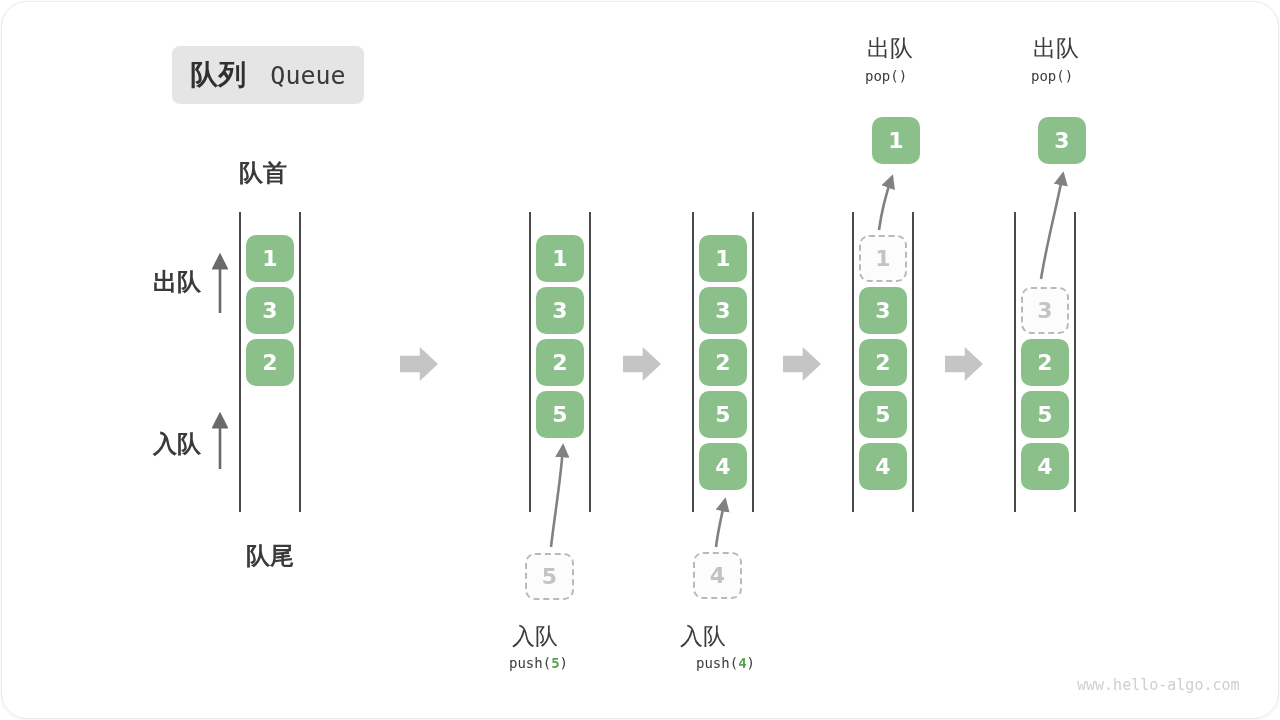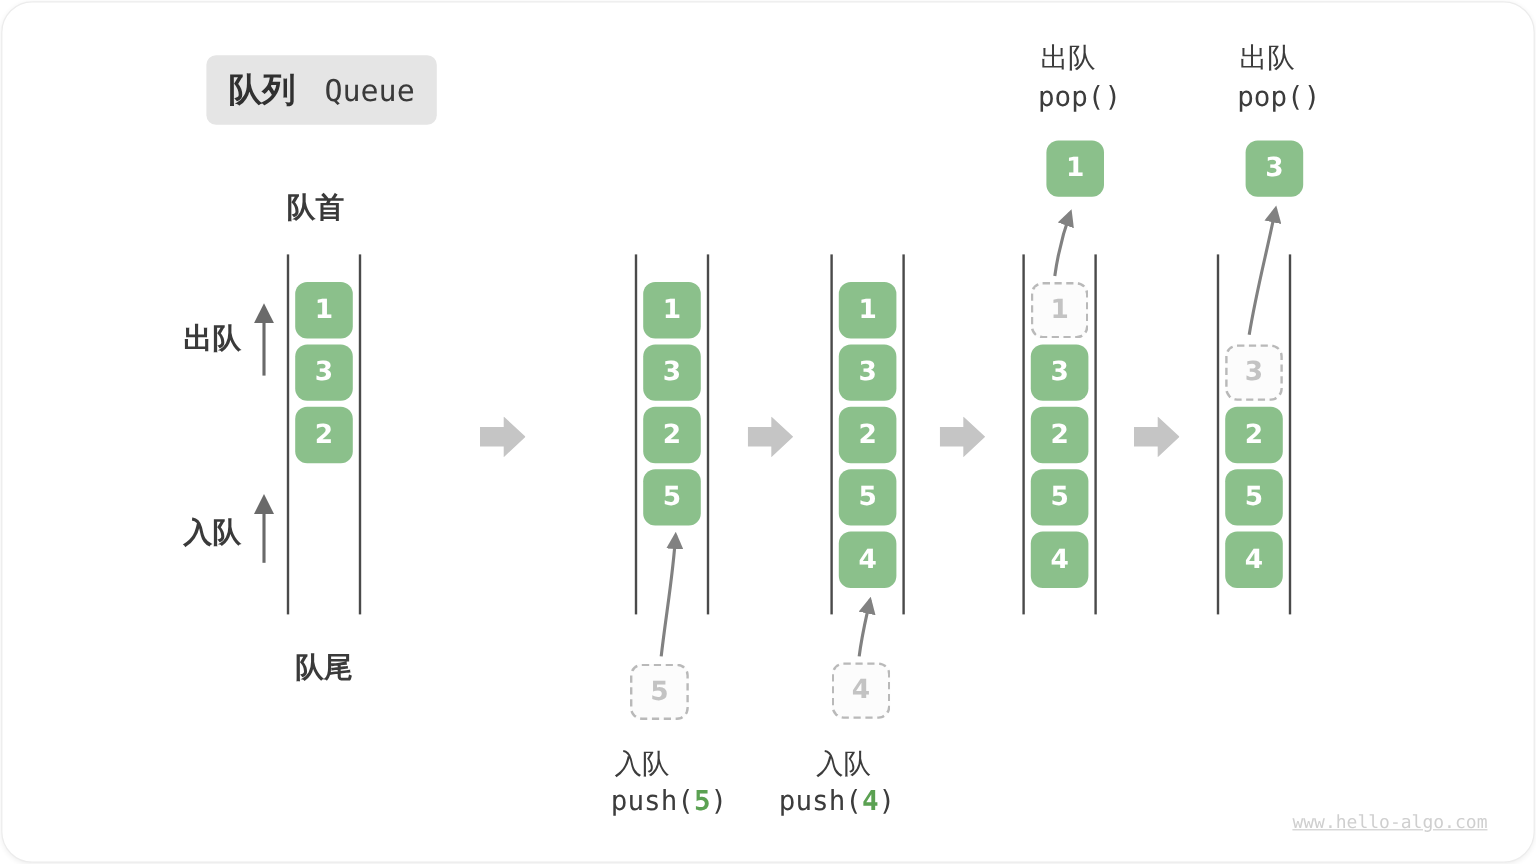--- a/index.html
+++ b/index.html
@@ -12,38 +12,38 @@
   }
   .abs{position:absolute;}
   .title-box{
     left:170px;top:44px;width:192px;height:58px;background:#E5E5E5;
     border-radius:8px;display:flex;align-items:center;justify-content:center;gap:24px;
   }
   .title-zh{font-weight:bold;font-size:28px;color:#303030;}
   .title-en{font-family:"DejaVu Sans Mono",monospace;font-size:25px;color:#3a3a3a;}
   .cn-bold{font-weight:bold;font-size:24px;color:#3a3a3a;white-space:nowrap;}
   .cn{font-size:23px;color:#3c3c3c;white-space:nowrap;}
-  .code{font-family:"DejaVu Sans Mono",monospace;font-size:23px;color:#3c3c3c;white-space:nowrap;}
+  .code{font-family:"DejaVu Sans Mono",monospace;font-size:14px;color:#3c3c3c;white-space:nowrap;}
   .code .arg{color:#5BA152;font-weight:bold;}
   .channel{
     top:210px;height:300px;width:58px;
     border-left:2px solid #4a4a4a;border-right:2px solid #4a4a4a;
   }
   .slot{
     width:48px;height:47px;border-radius:10px;box-sizing:border-box;
     display:flex;align-items:center;justify-content:center;
     font-family:"DejaVu Sans",sans-serif;font-weight:bold;font-size:22px;
   }
   .filled{background:#8BC08B;color:#ffffff;}
   .ghost{background:#fcfcfc;border:2px dashed #b9b9b9;color:#c3c3c3;}
   .barrow{
     width:38px;height:34px;background:#C5C5C5;
     clip-path:polygon(0 26%,52% 26%,52% 0,100% 50%,52% 100%,52% 74%,0 74%);
   }
-  .watermark{font-family:"DejaVu Sans Mono",monospace;font-size:15px;color:#cfcfcf;white-space:nowrap;text-decoration:underline;}
+  .watermark{font-family:"DejaVu Sans Mono",monospace;font-size:15px;color:#cfcfcf;white-space:nowrap;}
   svg.overlay{left:0;top:0;pointer-events:none;}
 </style>
 </head>
 <body>
 
 <div id="canvas">
 
   
   <div class="abs title-box">
     <span class="title-zh">队列</span>
@@ -85,21 +85,21 @@
 
   
   <div style="display:contents">
     <div class="abs slot filled" style="left:697px;top:233px;">1</div>
     <div class="abs slot filled" style="left:697px;top:285px;">3</div>
     <div class="abs slot filled" style="left:697px;top:337px;">2</div>
     <div class="abs slot filled" style="left:697px;top:389px;">5</div>
     <div class="abs slot filled" style="left:697px;top:441px;">4</div>
     <div class="abs slot ghost" style="left:691px;top:550px;width:49px;">4</div>
     <div class="abs cn" style="left:678px;top:619px;">入队</div>
-    <div class="abs code" style="left:647px;top:653px;"><span>push(</span><span class="arg">4</span><span>)</span></div>
+    <div class="abs code" style="left:694px;top:653px;"><span>push(</span><span class="arg">4</span><span>)</span></div>
   </div>
 
   
   <div style="display:contents">
     <div class="abs slot ghost" style="left:857px;top:233px;">1</div>
     <div class="abs slot filled" style="left:857px;top:285px;">3</div>
     <div class="abs slot filled" style="left:857px;top:337px;">2</div>
     <div class="abs slot filled" style="left:857px;top:389px;">5</div>
     <div class="abs slot filled" style="left:857px;top:441px;">4</div>
     <div class="abs slot filled" style="left:870px;top:115px;">1</div>

